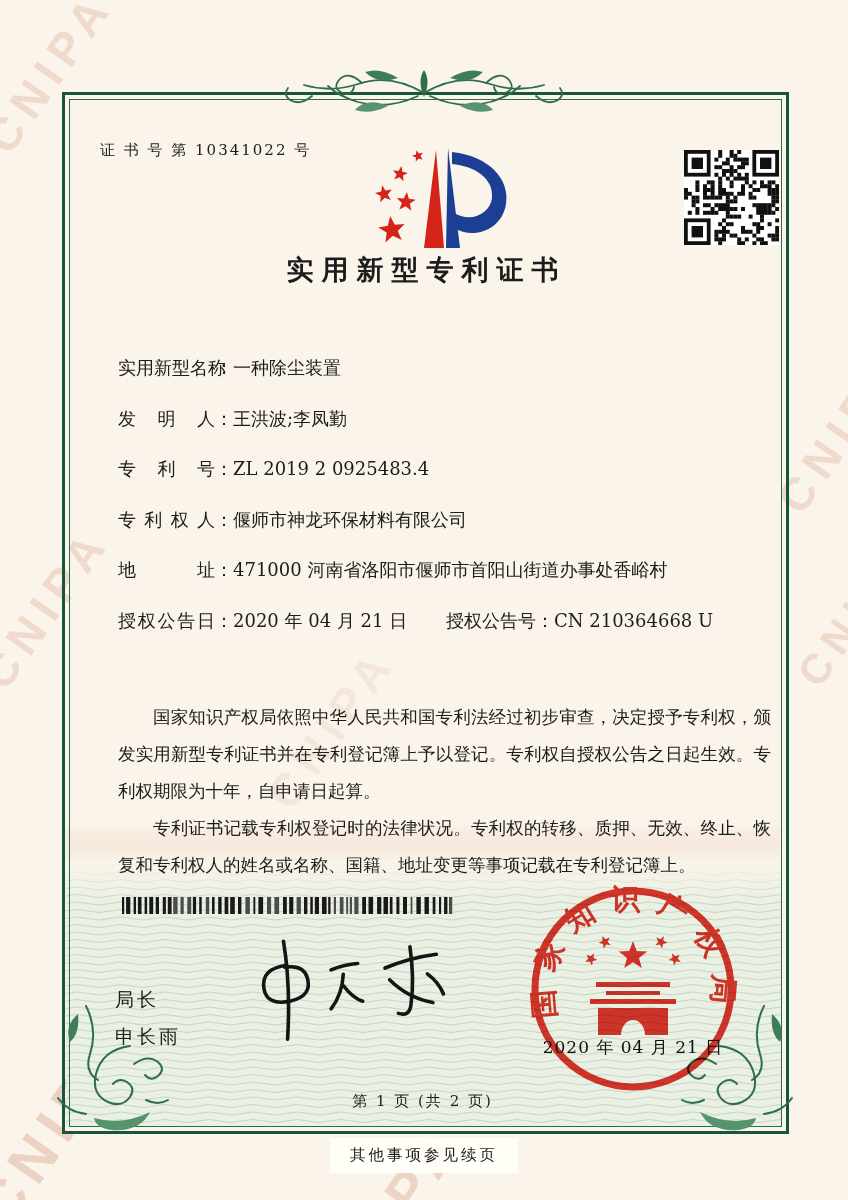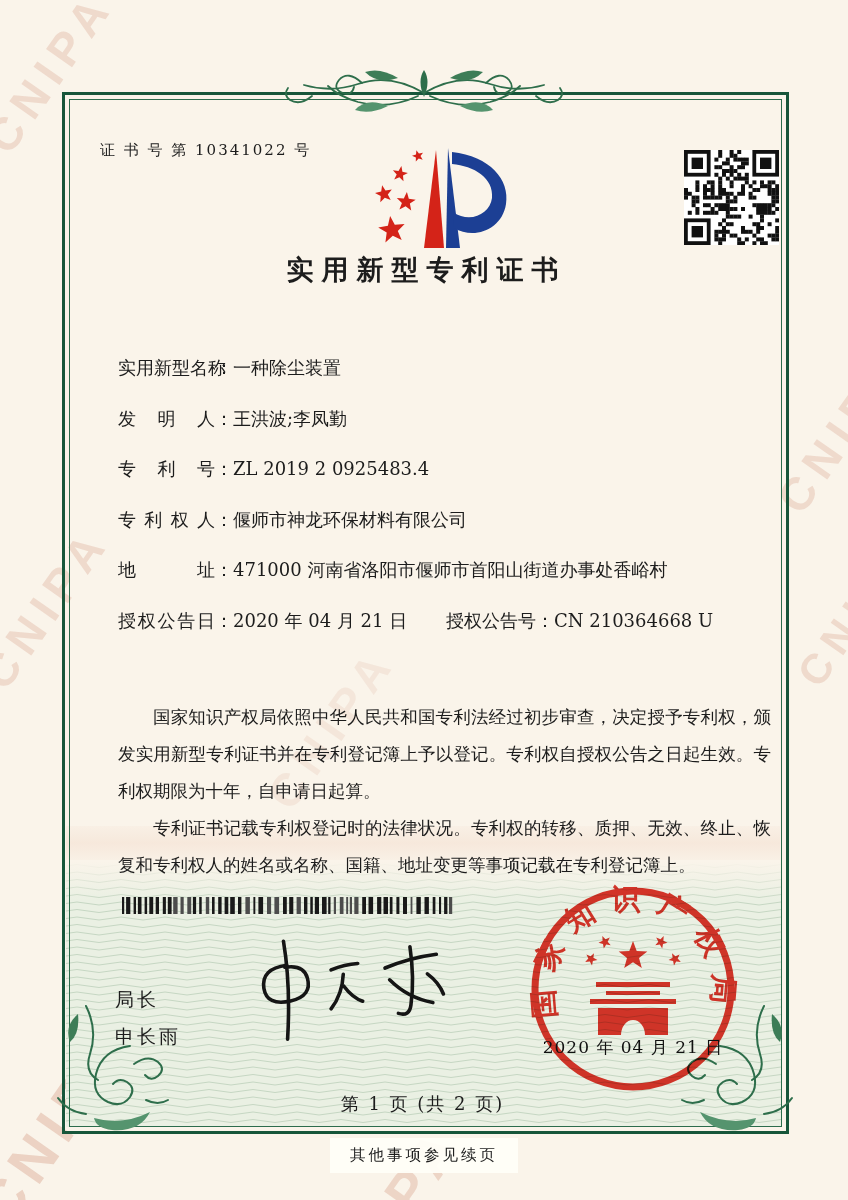--- a/index.html
+++ b/index.html
@@ -49,21 +49,21 @@
              line-height:37px;text-align:justify;z-index:5;}
   .body-text p{margin:0;text-indent:2em;}
   
   .barcode{position:absolute;left:120px;top:897px;z-index:5;}
   .director{position:absolute;left:115px;top:973px;font-size:19px;letter-spacing:3px;z-index:5;line-height:37px;margin-top:8px;}
   .signature{position:absolute;left:228px;top:932px;z-index:6;transform:rotate(-3deg);}
   .seal{position:absolute;left:528px;top:884px;z-index:6;opacity:0.93;mix-blend-mode:multiply;}
   .seal-date{position:absolute;left:518px;top:1036px;width:230px;text-align:center;
              font-size:17px;letter-spacing:1px;z-index:7;color:#101010;}
   .page-footer{position:absolute;left:62px;top:1092px;width:721px;text-align:center;
-               font-size:18px;letter-spacing:2px;z-index:5;}
+               font-size:15px;letter-spacing:2px;z-index:5;}
   .cont-note{position:absolute;left:424px;top:1138px;transform:translateX(-50%);
              background:rgba(255,254,248,0.95);padding:7px 20px;font-size:15.5px;
              letter-spacing:3px;z-index:5;}
 </style>
 </head>
 <body>
 
 <div class="page">
 
   <div class="wm wm-1">CNIPA</div>

